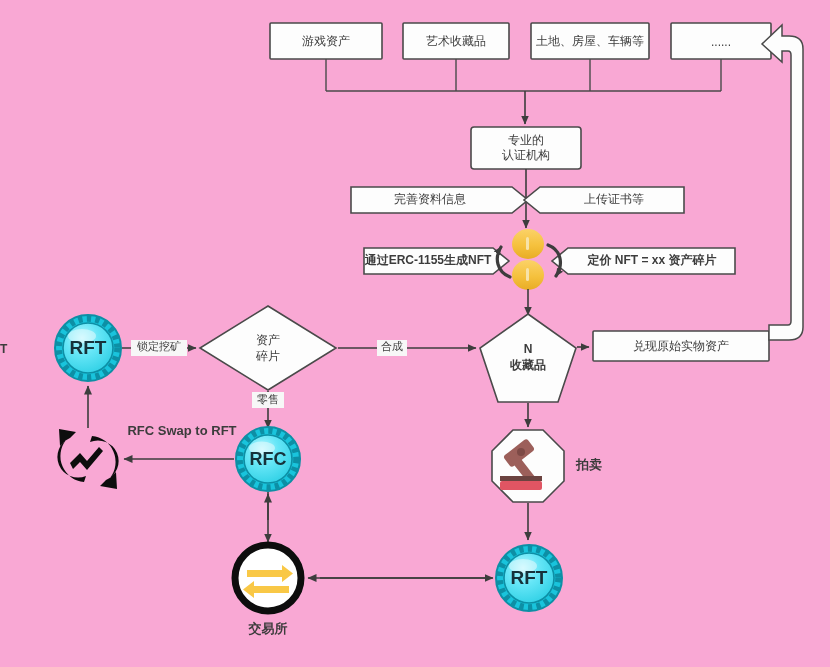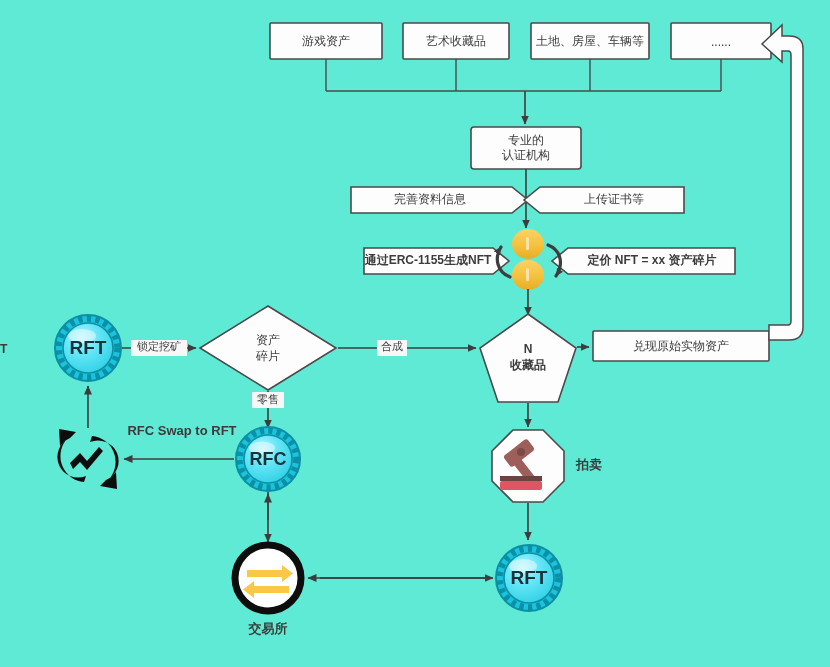--- a/index.html
+++ b/index.html
@@ -8,21 +8,21 @@
     padding: 0;
     background: #f7f7f7;
   }
   body {
     font-family: "Liberation Sans", "DejaVu Sans", sans-serif;
   }
   #stage {
     position: relative;
     width: 830px;
     height: 667px;
-    background: #5eead4;
+    background: #f9a8d4;
     overflow: hidden;
   }
   #stage svg.layer {
     position: absolute;
     left: 0;
     top: 0;
     width: 830px;
     height: 667px;
   }
   .node-text {

